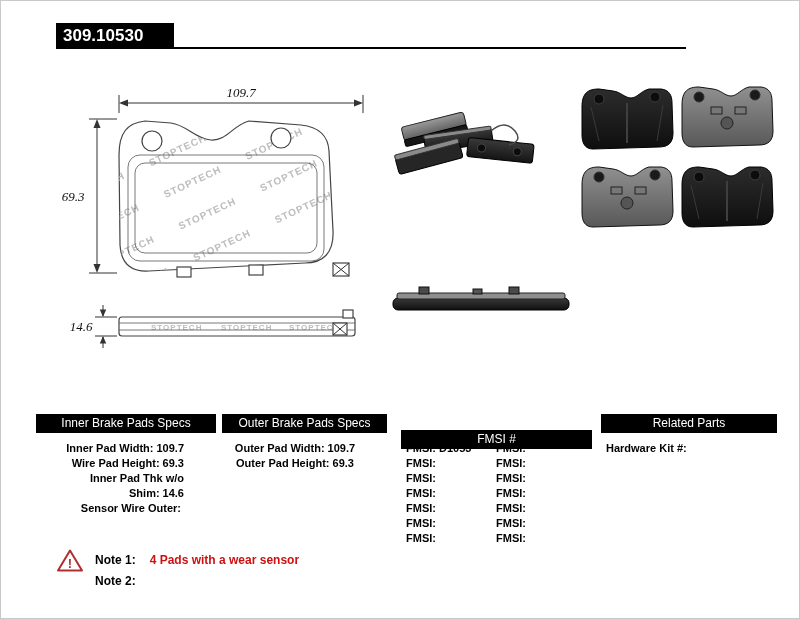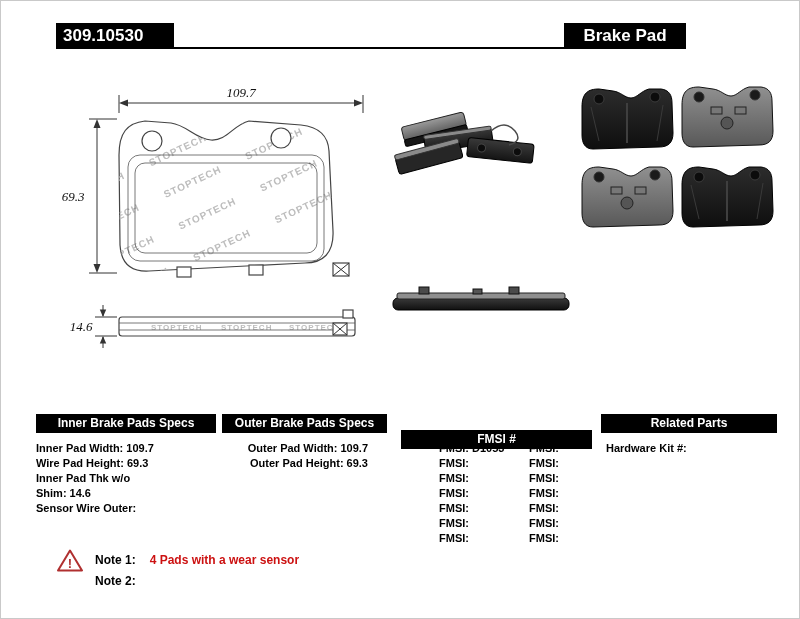--- a/index.html
+++ b/index.html
@@ -11,34 +11,34 @@
   
   .header-rule { position:absolute; left:55px; top:22px; width:630px; height:26px;
                  border-bottom:2px solid #000; }
   .part-box { position:absolute; top:0; height:26px; background:#000; color:#fff;
               font-size:17px; font-weight:bold; line-height:25px; }
   .part-left  { left:0; width:118px; padding-left:7px; }
   .part-right { right:0; width:122px; text-align:center; }
 
   
   .col-header { position:absolute; top:413px; height:19px; background:#000; color:#fff;
-                font-size:12px; font-weight:bold; text-align:center; line-height:19px; }
+                font-size:12px; font-weight:normal; text-align:center; line-height:19px; }
   #h-inner   { left:35px;  width:180px; }
   #h-outer   { left:221px; width:165px; }
   #h-fmsi    { left:400px; width:191px;margin-top:16px; }
   #h-related { left:600px; width:176px; }
 
   
   .spec-col { position:absolute; top:440px; font-size:11px; font-weight:bold; line-height:15px; }
-  .inner-col { left:35px;  width:148px; text-align:left; }
-  .outer-col { left:221px; width:146px; text-align:right; }
+  .inner-col { left:35px;  width:148px; text-align:right; }
+  .outer-col { left:221px; width:146px; text-align:center; }
   .fmsi-col  { left:400px; width:191px; }
   .related-col { left:605px; width:170px; }
   .fmsi-row { display:flex; }
-  .fmsi-l { width:95px; padding-left:5px;margin-left:33px; }
+  .fmsi-l { width:95px; padding-left:5px; }
   .fmsi-r { flex:1; }
   .val { margin-left:3px; }
 
   
   .note-line { position:absolute; font-size:12px; font-weight:bold; }
   #note1 { left:94px; top:552px; }
   #note2 { left:94px; top:573px; }
   .note-red { color:#cc1111; margin-left:14px; }
 
   
@@ -50,21 +50,20 @@
         fill:#bdbdbd; letter-spacing:1px; }
   .wm-sm { font-size:8px; }
 </style>
 </head>
 <body>
 
 <div class="page">
 
   <div class="header-rule">
     <div class="part-box part-left">309.10530</div>
-    <div class="part-box part-right">Brake Pad</div>
   </div>
 
   <svg class="abs" style="left:48px;top:82px" width="330" height="215" viewBox="0 0 330 215">
     <defs>
       <clipPath id="clipFront">
         <path d="M 70,72 C 70,50 78,40 96,38 L 122,40 C 138,42 146,56 162,57 C 178,58 184,42 200,38 L 252,42 C 270,44 279,52 280,68 L 284,148 C 285,170 274,180 256,180 L 100,188 C 82,189 72,180 71,162 Z"></path>
       </clipPath>
     </defs>
 
     <g>

